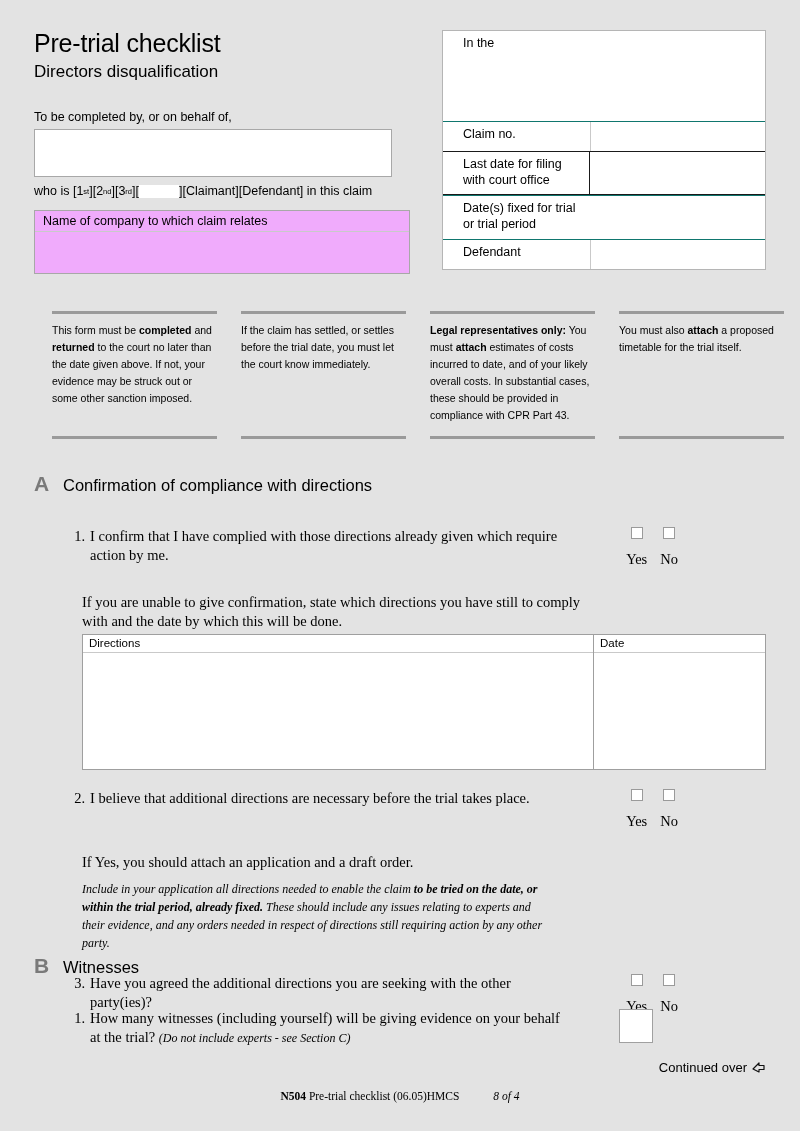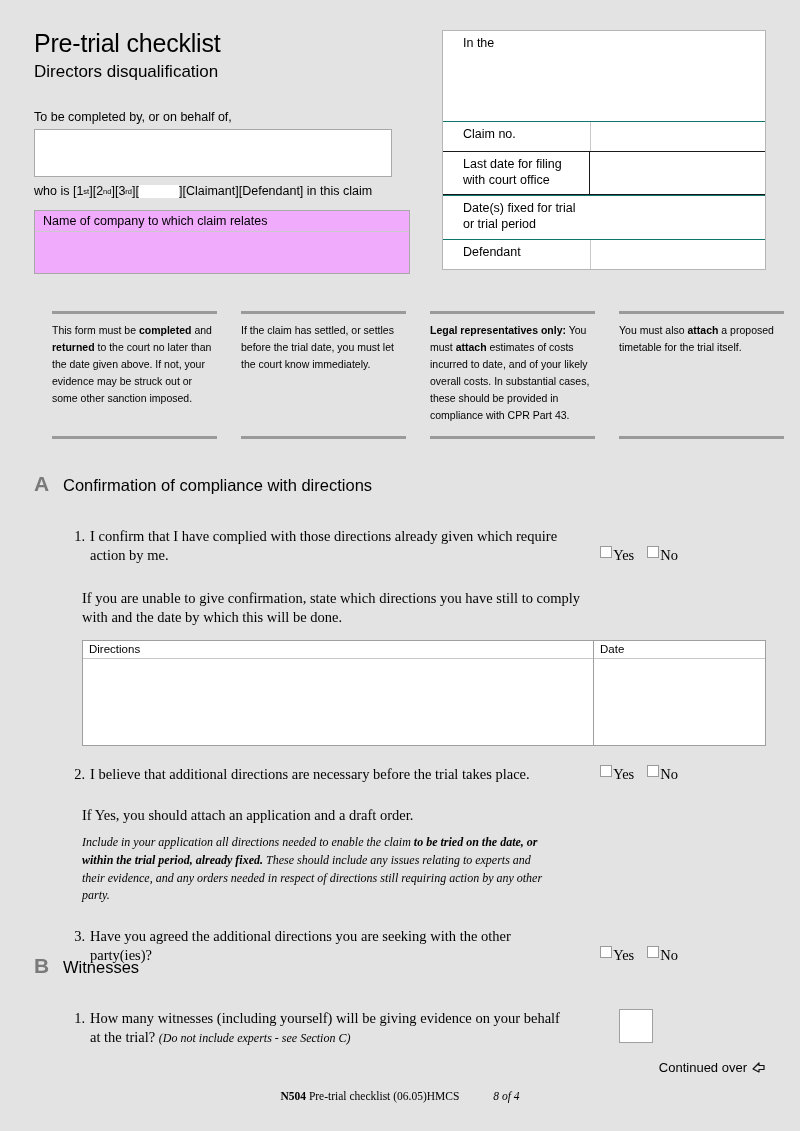--- a/index.html
+++ b/index.html
@@ -98,34 +98,34 @@
     line-height: 1.3;
   }
   .qnum { width: 22px; text-align: right; padding-right: 5px; flex: none; }
   .qtext { flex: 1; }
 
   .yn {
     display: flex; align-items: center; gap: 13px;
     font-family: "Liberation Serif", serif; font-size: 14.5px;
     flex: none;
   }
-  .ynitem { display: flex; gap: 1px; }
+  .ynitem { display: flex; align-items: center; gap: 11px; flex-direction: column; }
   .cbx {
     width: 12px; height: 12px; background: #fff;
     border: 1px solid #9a9a9a; display: inline-block; flex: none;
   }
 
   .plain {
     font-family: "Liberation Serif", serif; font-size: 14.5px;
     line-height: 1.35;
   }
 
   .dirtable {
     background: #fff; border: 1px solid #9f9f9f; width: 684px;
-    display: flex; height: 106px; margin-top: 12px;
+    display: flex; height: 136px; margin-top: 2px;
   }
   .dt-col { display: flex; flex-direction: column; }
   .dt-left { flex: 1; }
   .dt-right { width: 172px; border-left: 1px solid #9f9f9f; }
   .dt-hd {
     font-family: "Liberation Sans", sans-serif; font-size: 11.5px;
     padding: 2px 6px 3px 6px; border-bottom: 1px solid #c9c9c9;
   }
   .dt-body { flex: 1; }
 

